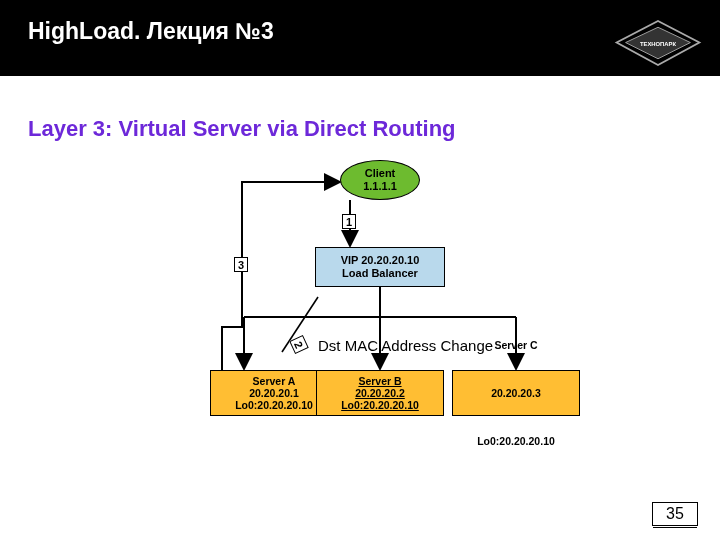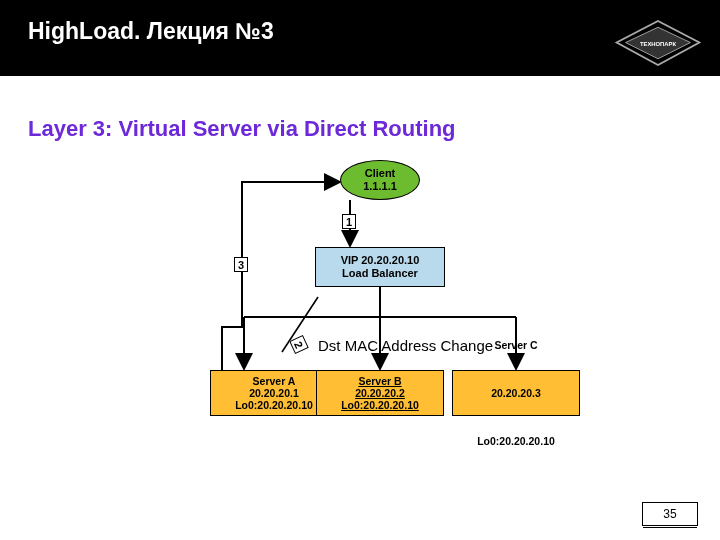--- a/index.html
+++ b/index.html
@@ -93,24 +93,24 @@
     left: 318px;
     top: 185px;
     font-size: 15px;
     font-weight: normal;
     color: #000;
   }
   .page-num {
     position: absolute;
     right: 22px;
     bottom: 14px;
-    width: 56px;
+    width: 46px;
     height: 24px;
     border: 1.2px solid #000;
-    font-size: 12px;
+    font-size: 16px;
     text-align: center;
     line-height: 22px;
     background: #fff;
   }
   .page-num::after{
     content:"";
     position:absolute;
     left:0; right:0; bottom:-3px;
     height:1px; background:#000;
   }

